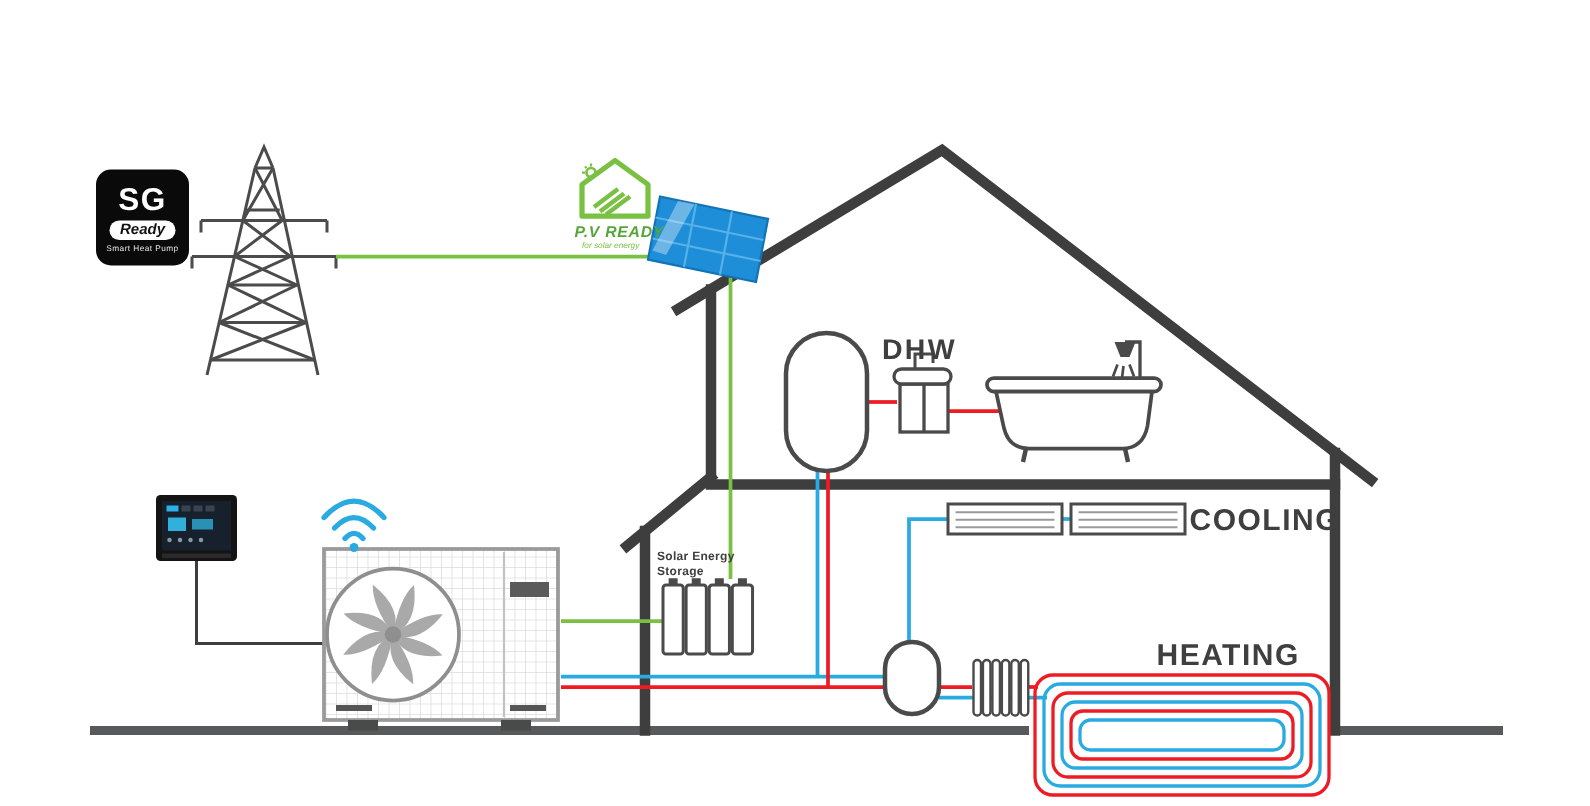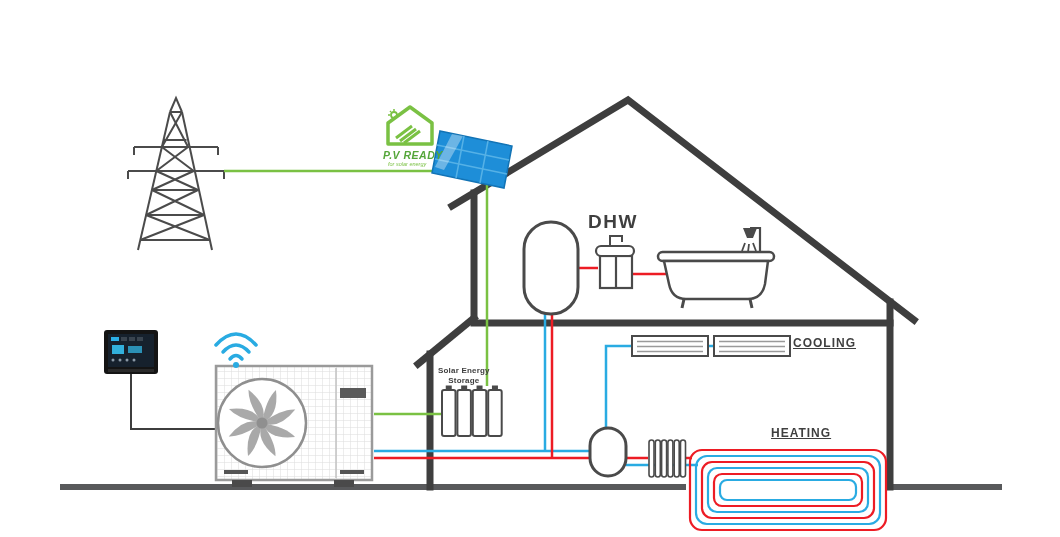--- a/index.html
+++ b/index.html
@@ -2,21 +2,21 @@
 <html><head>
 <meta charset="utf-8">
 <style>
   html,body { margin:0; padding:0; background:#ffffff; }
   #stage {
     position:relative; width:1060px; height:537px; background:#ffffff;
     font-family:"Liberation Sans", sans-serif; overflow:hidden;
   }
   #stage svg { position:absolute; left:0; top:0; }
   .label { position:absolute; color:#3f3f3f; font-weight:700; white-space:nowrap; }
-  .big-label { font-size:12px; letter-spacing:1px;text-decoration:underline; }
+  .big-label { font-size:20px; letter-spacing:1px; }
   .dhw-label { font-size:19px; letter-spacing:1.5px; }
   .small-label { font-size:8px; line-height:1.2; letter-spacing:0.2px; }
   
   .sg-badge {
     position:absolute; left:64px; top:113px; width:62px; height:64px;
     background:#0a0a0a; border-radius:10px; display:flex; flex-direction:column;
     align-items:center; justify-content:center; box-sizing:border-box; padding-top:2px;
   }
   .sg-code { color:#ffffff; font-size:21px; font-weight:800; letter-spacing:1px; line-height:1; }
   .sg-band {
@@ -216,25 +216,30 @@
     </g>
 
     <g fill="none" stroke="#7ac143">
       <path d="M388 144 L388 123 L410 107 L432 123 L432 144 Z" stroke-width="3.5" stroke-linejoin="round" fill="#ffffff"></path>
       <path d="M396 138 L412 126 M400 141 L416 129 M404 143 L420 131" stroke-width="3"></path>
       <circle cx="394" cy="115" r="3" stroke-width="1.8"></circle>
       <path d="M394 109 V111 M388 115 H390 M398 115 H400 M390 111 L391 112" stroke-width="1.5"></path>
     </g>
   </svg>
 
+  <div class="sg-badge">
+    <div class="sg-code">SG</div>
+    <div class="sg-band">Ready</div>
+    <div class="sg-caption">Smart Heat Pump</div>
+  </div>
 
   <div class="pv-title">P.V READY</div>
   <div class="pv-subtitle">for solar energy</div>
 
-  <div class="label dhw-label" style="left:588px; top:211px;">DHW</div>
+  <div class="label dhw-label" style="left:588px; top:223px;">DHW</div>
   <div class="label big-label" style="left:793px; top:336px;">COOLING</div>
   <div class="label big-label" style="left:771px; top:426px;">HEATING</div>
-  <div class="label small-label" style="left:438px; top:366px;text-align:center;">
+  <div class="label small-label" style="left:438px; top:366px;">
     <div>Solar Energy</div>
     <div>Storage</div>
   </div>
 
 </div>
 
 </body></html>

